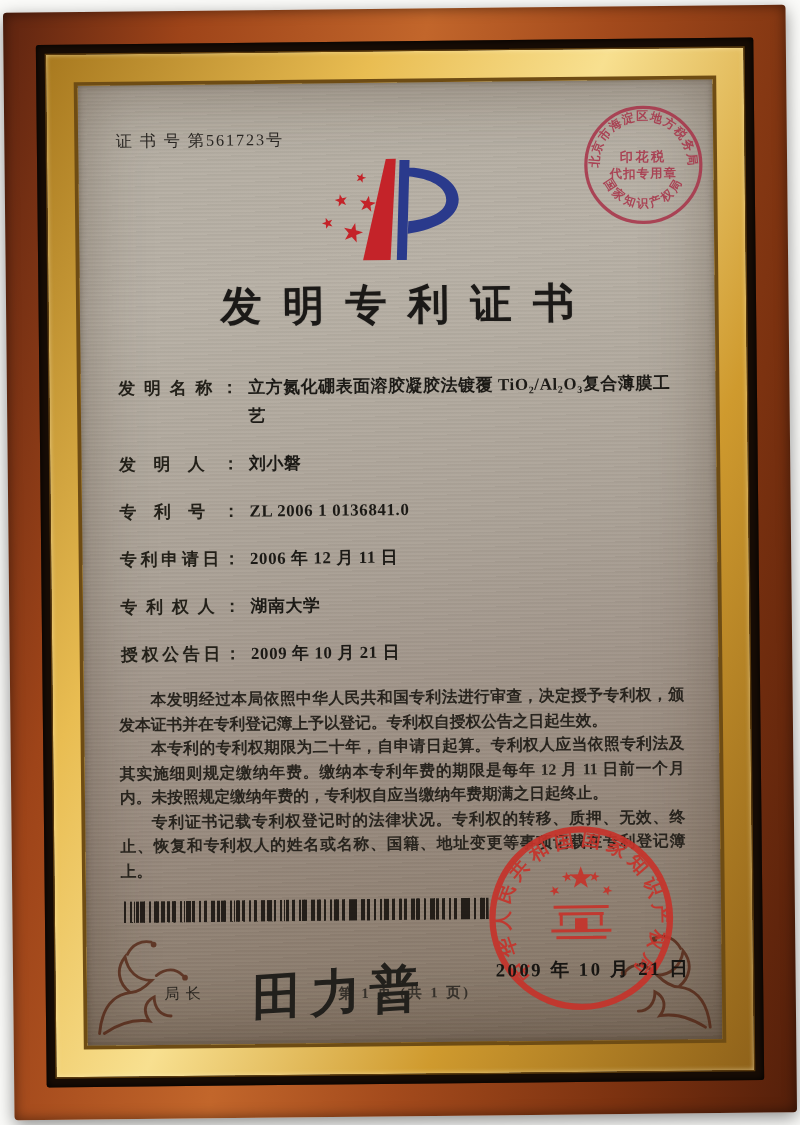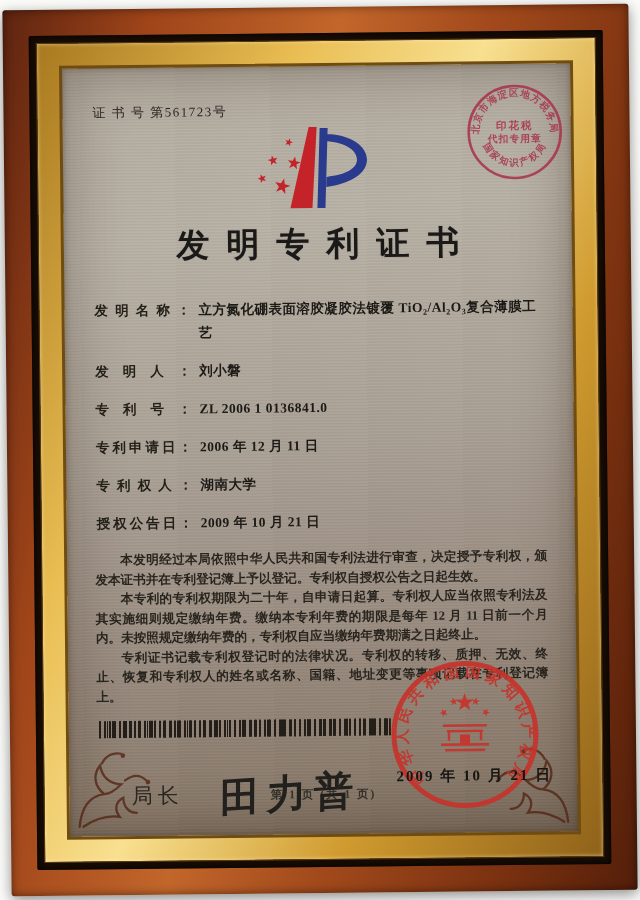--- a/index.html
+++ b/index.html
@@ -47,21 +47,21 @@
   .body-text p{margin:0;text-indent:2em;font-weight:600;}
   .barcode{
     margin:14px 0 0 30px;width:292px;height:17px;
     background:
       repeating-linear-gradient(90deg,#15110d 0 2px,transparent 2px 5px),
       repeating-linear-gradient(90deg,#15110d 0 1px,transparent 1px 8px),
       repeating-linear-gradient(90deg,#15110d 0 2px,transparent 2px 13px);
     opacity:.88;
   }
   .sign-row{margin:30px 0 0 62px;display:flex;align-items:center;position:relative;z-index:3;}
-  .director-label{font-size:21px;letter-spacing:5px;color:#2a2620;}
+  .director-label{font-size:12px;letter-spacing:5px;color:#2a2620;}
   .signature{
     margin-left:36px;font-size:40px;font-weight:700;color:#22201c;
     transform:rotate(-3deg) skewX(-4deg);letter-spacing:7px;
   }
   .issue-date{
     position:absolute;left:300px;top:702px;width:210px;text-align:center;z-index:3;
     font-size:15px;font-weight:700;letter-spacing:2px;color:#171512;
   }
   .page-footer{
     position:absolute;bottom:32px;left:0;width:100%;text-align:center;

